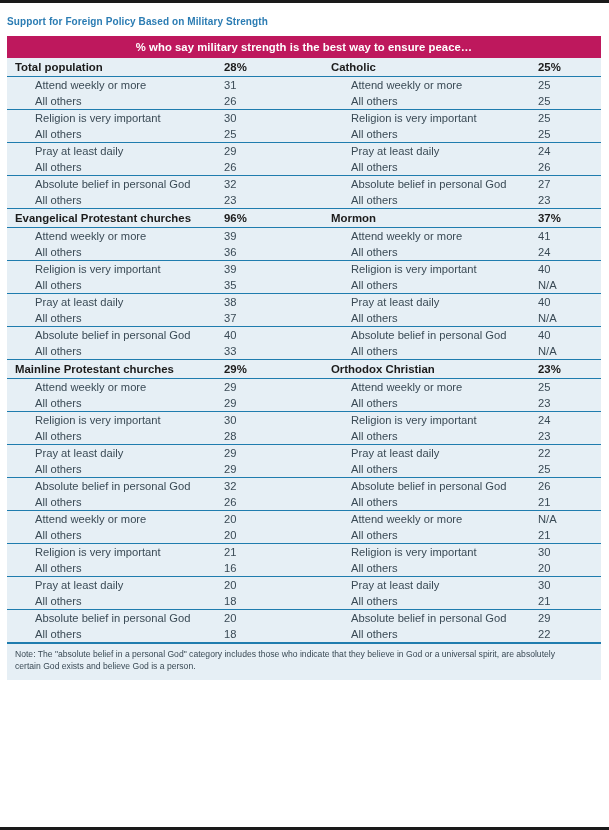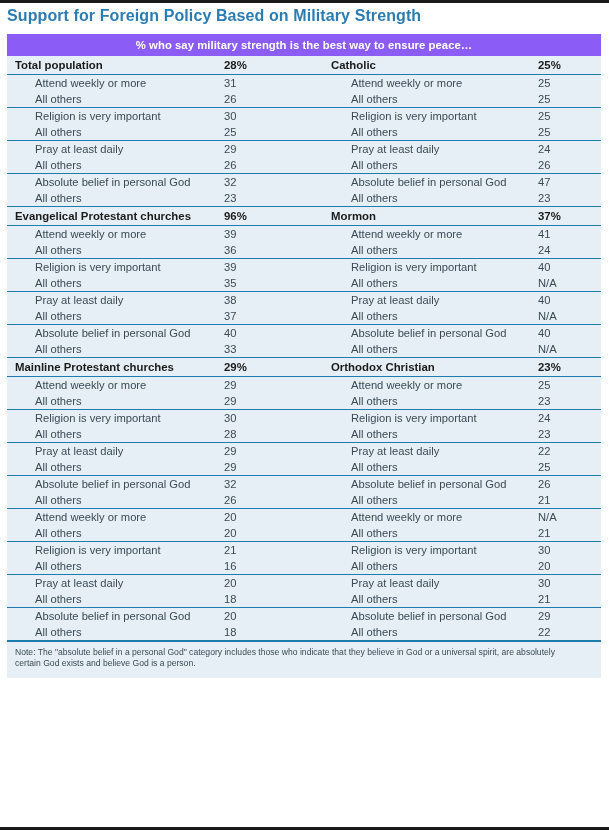--- a/index.html
+++ b/index.html
@@ -18,34 +18,34 @@
     width: 609px;
     height: 830px;
     box-sizing: border-box;
     border-top: 3px solid #1a1a1a;
     border-bottom: 3px solid #1a1a1a;
     background: #ffffff;
     position: relative;
   }
   .title {
     color: #2b7cb3;
-    font-size: 16px;
+    font-size: 10px;
     font-weight: 600;
     letter-spacing: 0.1px;
-    padding: 4px 0 9px 7px;
+    padding: 13px 0 9px 7px;
     line-height: 1.1;
     white-space: nowrap;
   }
   .table-wrap {
     margin: 0 8px 0 7px;
     background: #e6eff5;
     position: relative;
   }
   .banner {
-    background: #8b5cf6;
+    background: #be185d;
     color: #ffffff;
     font-size: 11.3px;
     font-weight: bold;
     text-align: center;
     padding: 5px 0 5px 0;
     letter-spacing: 0.05px;
   }
   table.grid {
     width: 100%;
     border-collapse: collapse;
@@ -149,21 +149,21 @@
           <tr class="sub block-end">
             <td class="lab1 indent">All others</td>
             <td class="v1">26</td>
             <td class="lab2 indent">All others</td>
             <td class="v2">26</td>
           </tr>
           <tr class="sub">
             <td class="lab1 indent">Absolute belief in personal God</td>
             <td class="v1">32</td>
             <td class="lab2 indent">Absolute belief in personal God</td>
-            <td class="v2">47</td>
+            <td class="v2">27</td>
           </tr>
           <tr class="sub block-end">
             <td class="lab1 indent">All others</td>
             <td class="v1">23</td>
             <td class="lab2 indent">All others</td>
             <td class="v2">23</td>
           </tr>
           <tr class="group-head with-top">
             <td class="lab1">Evangelical Protestant churches</td>
             <td class="v1">96%</td>

